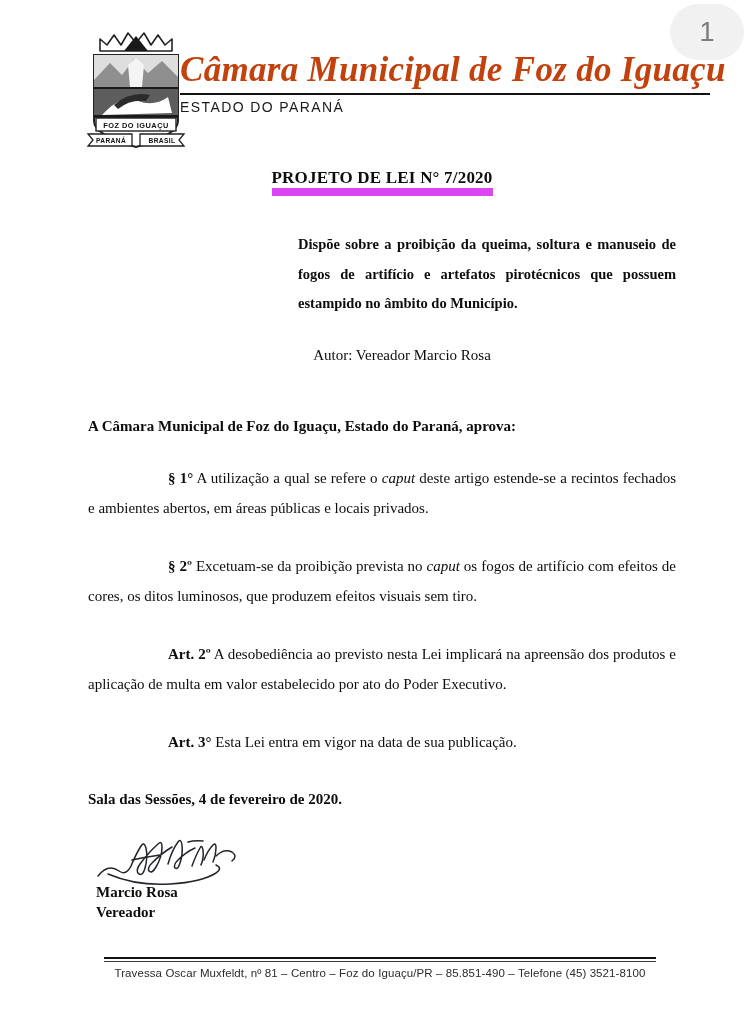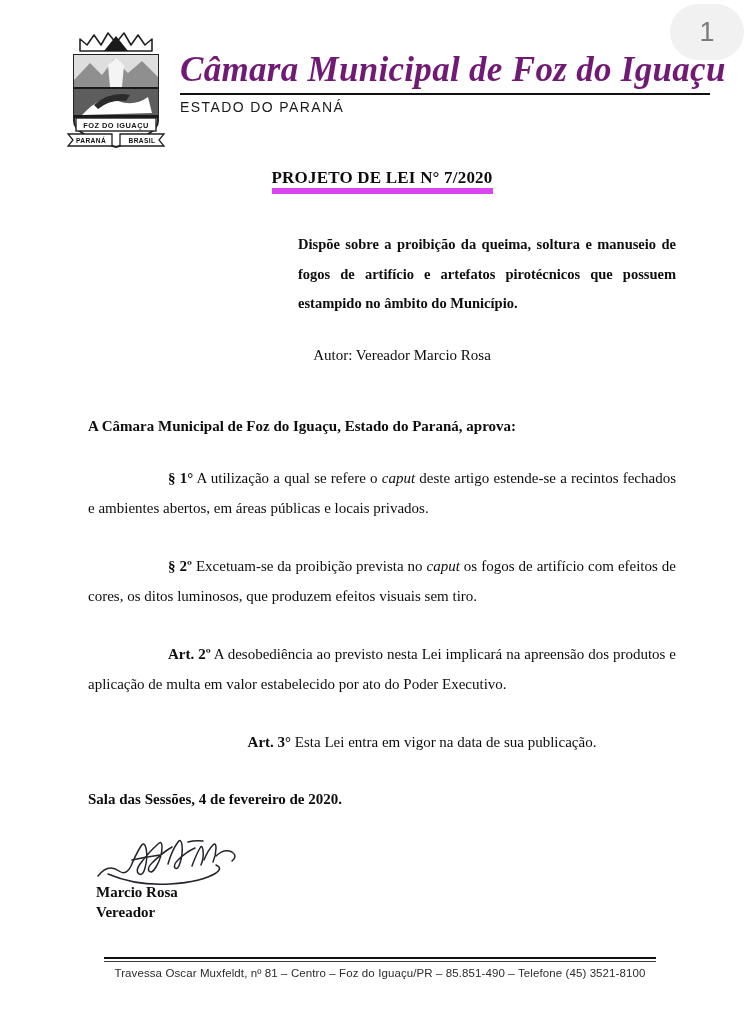--- a/index.html
+++ b/index.html
@@ -42,41 +42,41 @@
   
   .masthead {
     position: absolute;
     left: 0;
     top: 22px;
     width: 750px;
     height: 130px;
   }
   .crest {
     position: absolute;
-    left: 60px;
+    left: 80px;
     top: 3px;
     width: 112px;
     height: 125px;
   }
   .masthead-text {
     position: absolute;
     left: 180px;
     top: 30px;
     width: 530px;
   }
   .org-name {
     font-family: "Liberation Serif", "DejaVu Serif", serif;
     font-style: italic;
     font-weight: 700;
     font-size: 35px;
     line-height: 1;
     letter-spacing: 0.3px;
     text-align: center;
     white-space: nowrap;
-    color: #701a75;
+    color: #c2410c;
   }
   .masthead-rule {
     margin-top: 6px;
     height: 0;
     border-top: 2px solid #111;
     width: 100%;
   }
   .state-name {
     margin-top: 4px;
     text-align: left;
@@ -95,21 +95,21 @@
   }
 
   .doc-title {
     text-align: center;
     font-weight: 700;
     font-size: 17px;
     letter-spacing: 0.2px;
     margin: 8px 0 0 0;
   }
   .doc-title span {
-    border-bottom: 6px solid #d946ef;
+    border-bottom: 8px solid #d946ef;
     padding-bottom: 1px;
   }
 
   .summary {
     margin: 42px 0 0 210px;
     width: 378px;
     font-weight: 700;
     font-size: 14.5px;
     line-height: 2.05;
     text-align: justify;
@@ -138,21 +138,21 @@
     text-justify: inter-word;
     text-indent: 80px;
   }
   .article .lead {
     font-weight: 700;
   }
   .article em {
     font-style: italic;
   }
   .article.short {
-    text-align: center;
+    text-align: left;
   }
 
   .closing {
     margin: 34px 0 0 0;
     font-size: 15px;
     font-weight: bold;
   }
 
   
   .signature-block {

